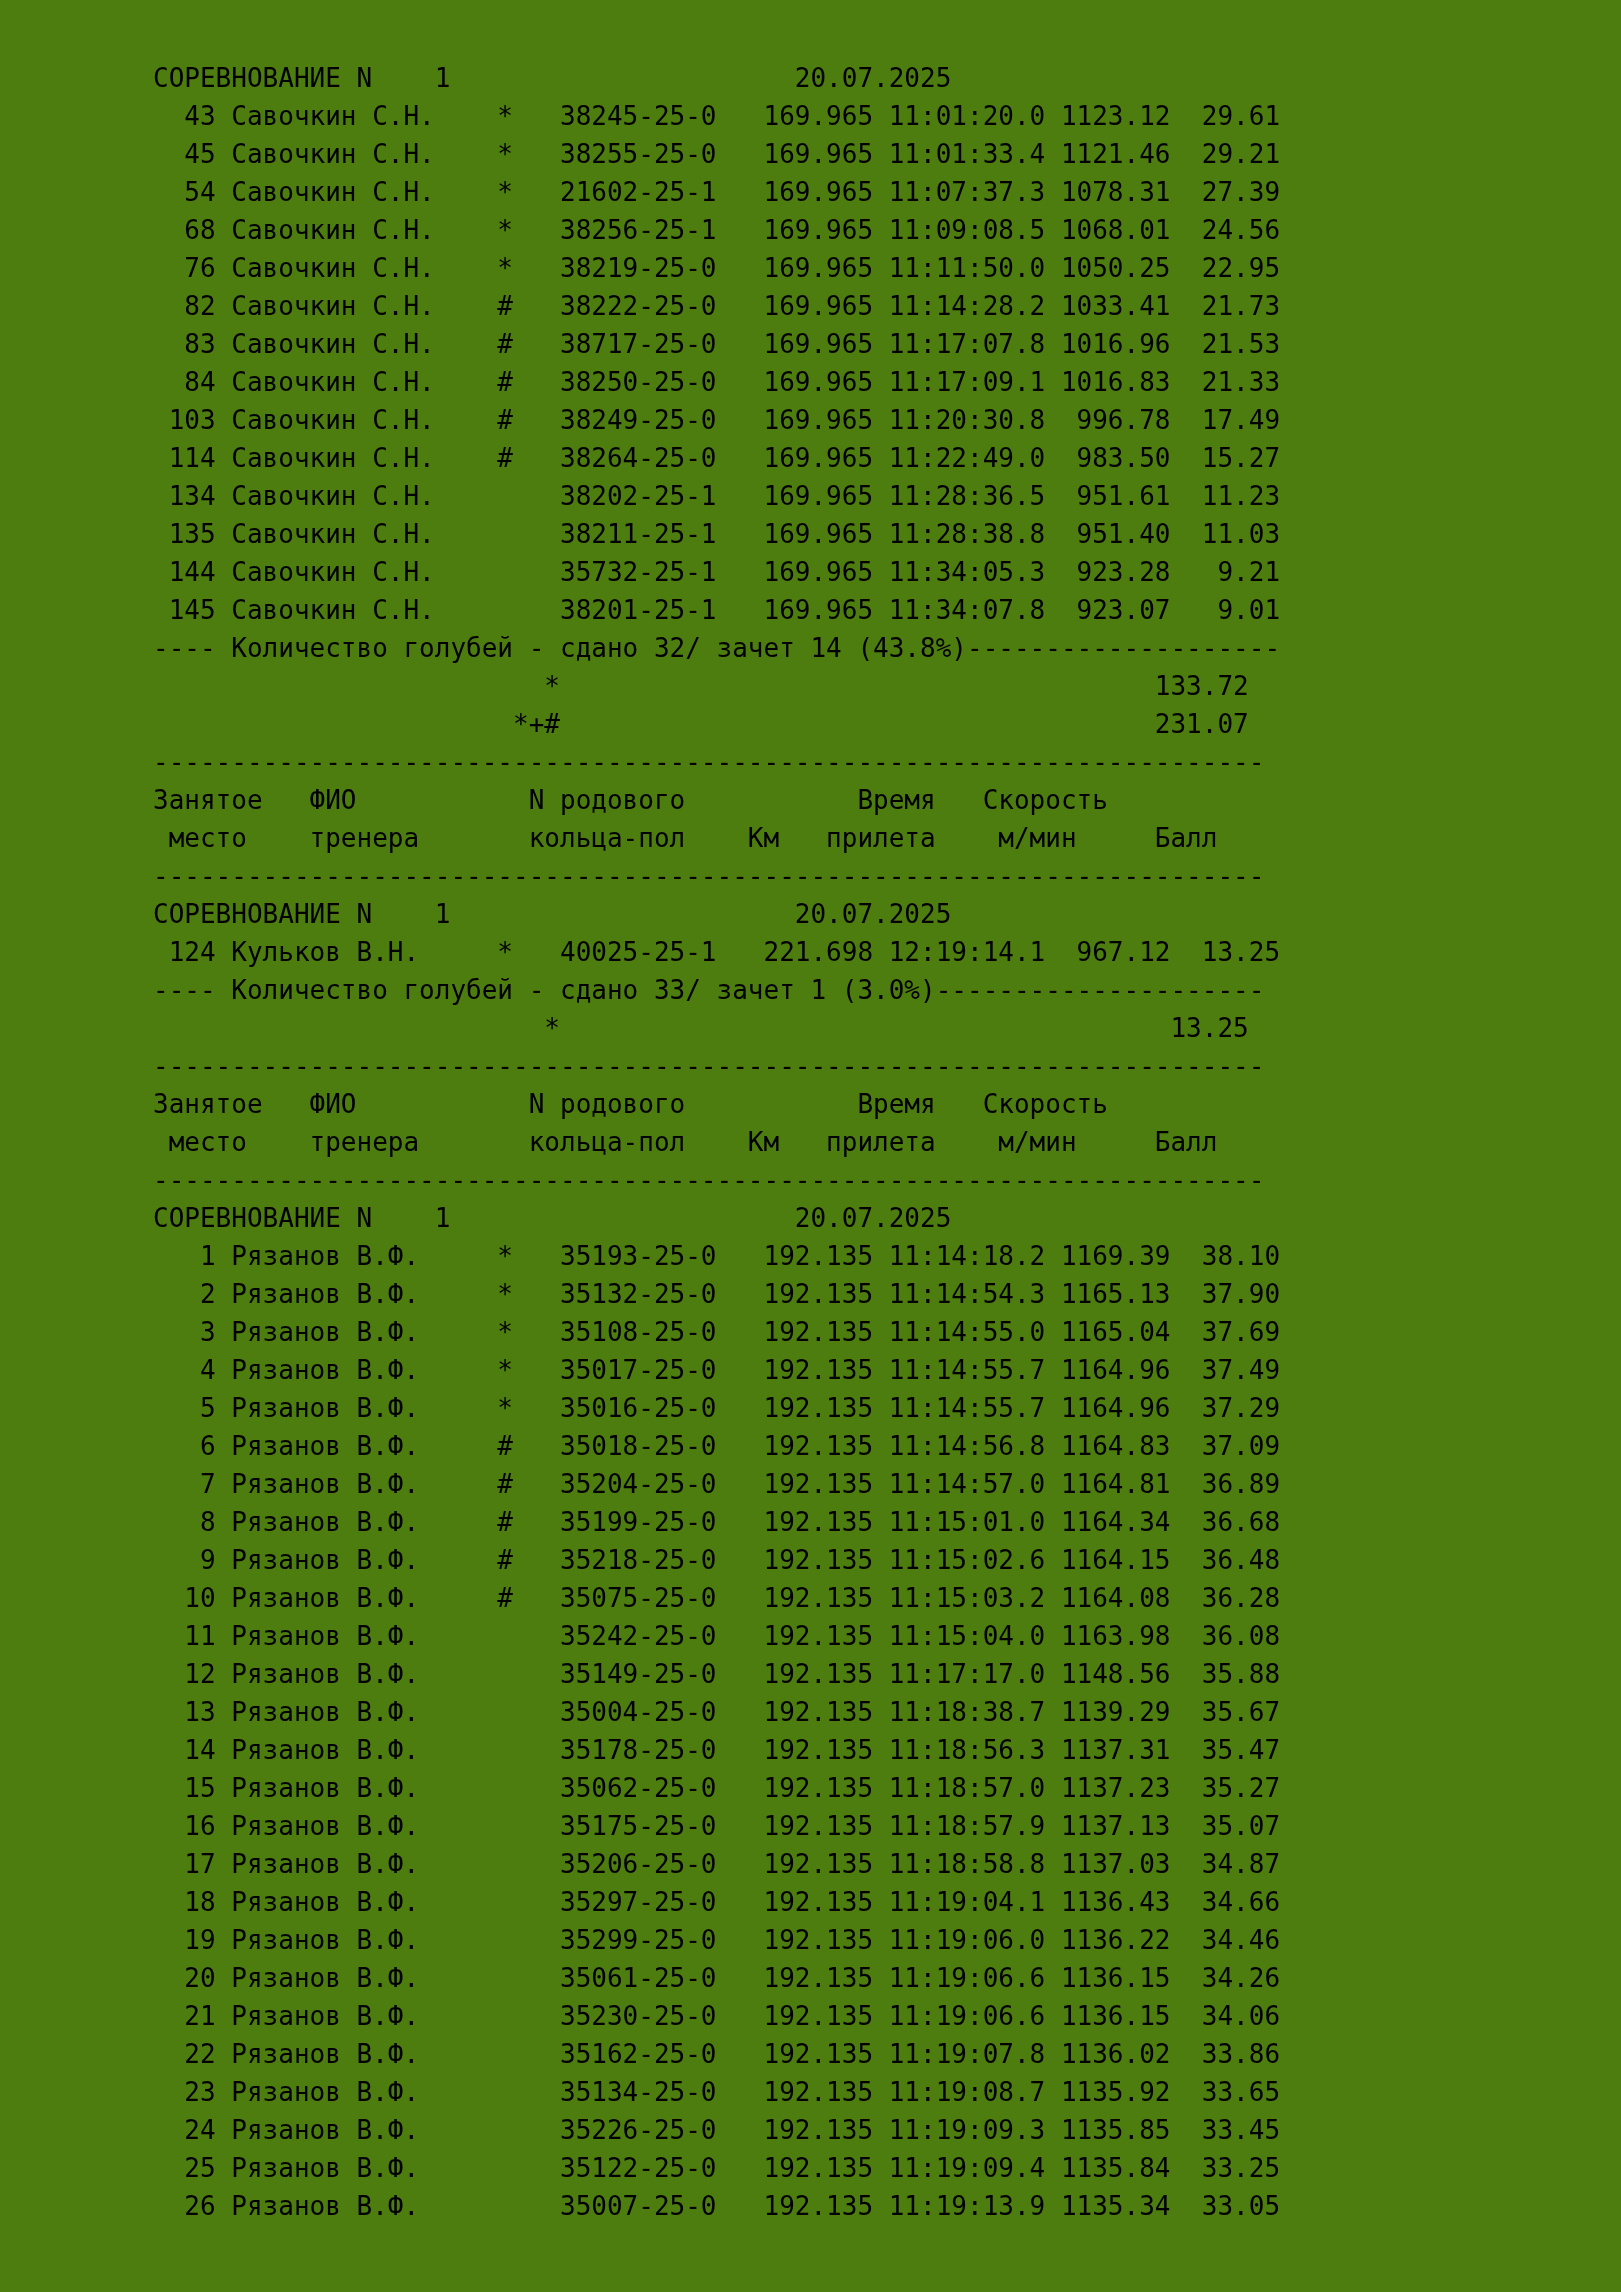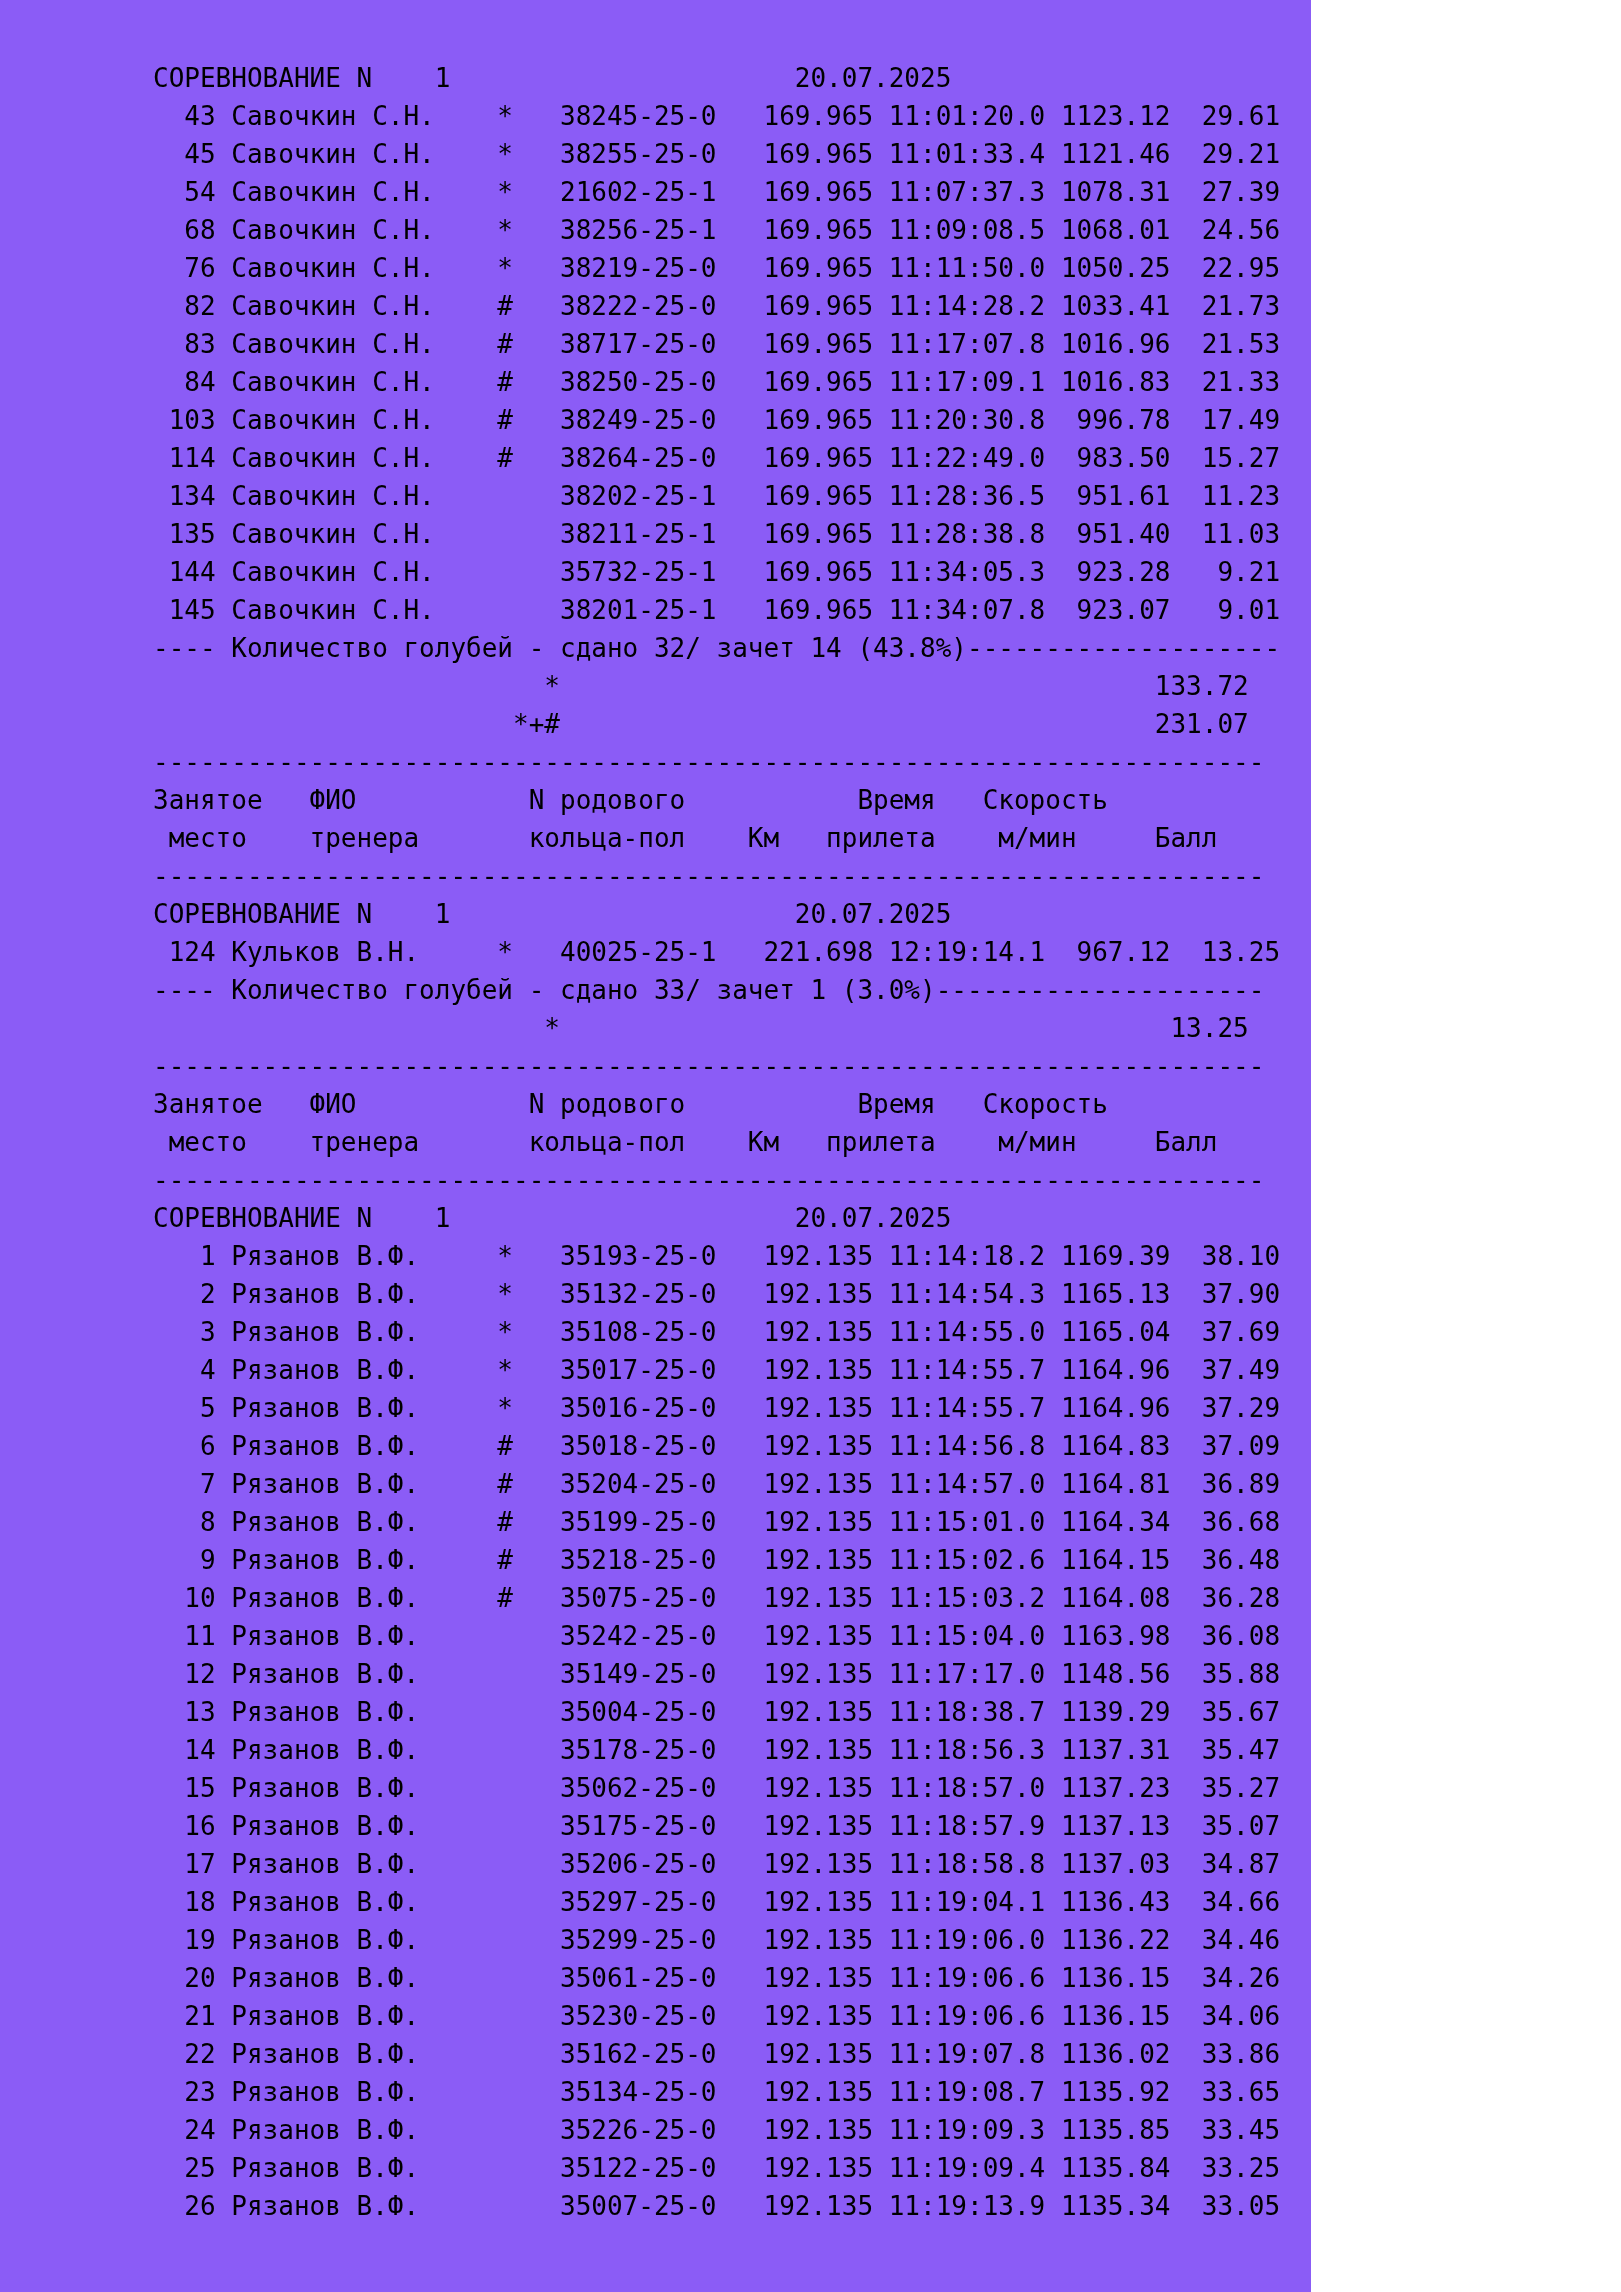--- a/index.html
+++ b/index.html
@@ -9,24 +9,24 @@
     background: #ffffff;
   }
   body {
     width: 1621px;
     height: 2293px;
     overflow: hidden;
     font-family: "DejaVu Sans Mono", "Liberation Mono", monospace;
   }
   #sheet {
     box-sizing: border-box;
-    width: 1311px;
+    width: 1621px;
     height: 2293px;
     padding: 59px 0 0 0;
-    background: #8b5cf6;
+    background: #4d7c0f;
   }
   .report {
     margin: 0;
     padding: 0 0 0 153px;
     color: #000000;
     font-family: "DejaVu Sans Mono", "Liberation Mono", monospace;
     font-size: 26px;
     line-height: 38px;
     letter-spacing: 0px;
     white-space: pre;

